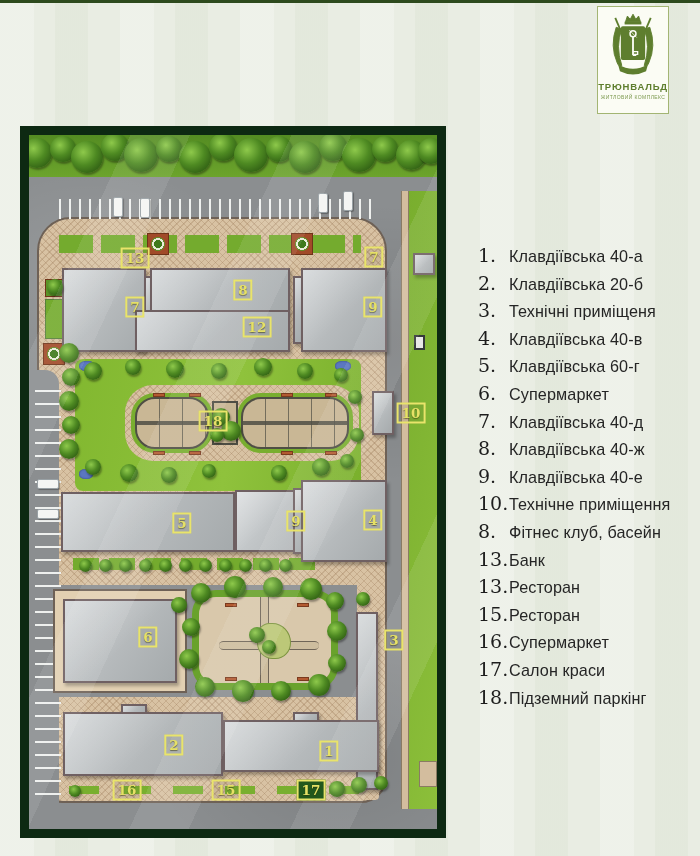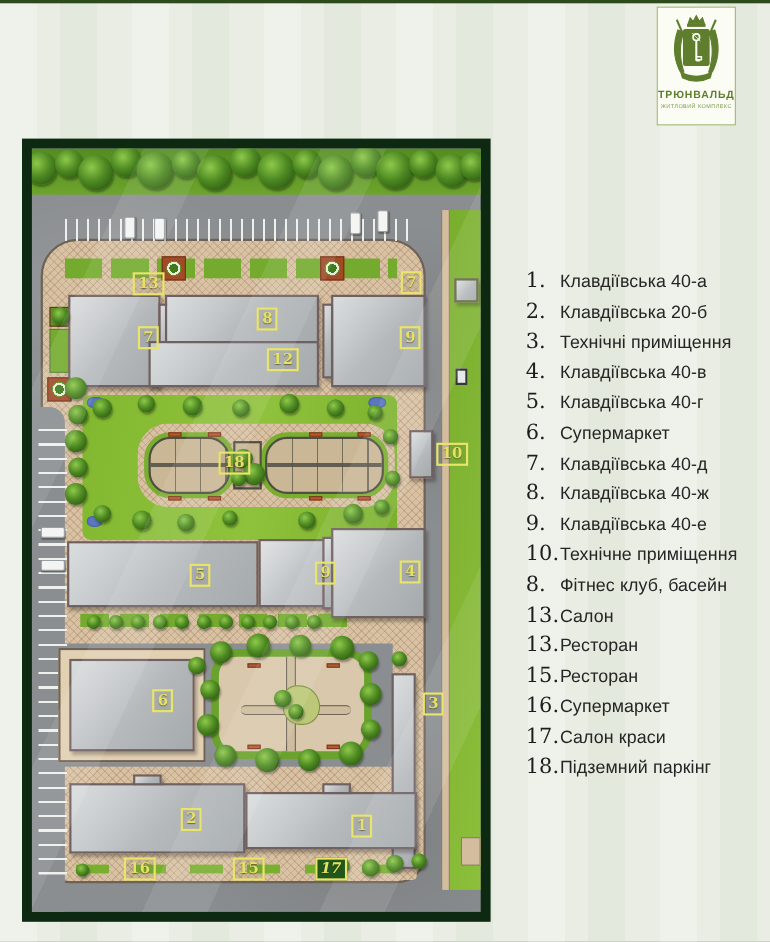--- a/index.html
+++ b/index.html
@@ -317,46 +317,46 @@
           <div class="marker" style="left: 78px; top: 172px;">7</div>
           <div class="marker" style="left: 186px; top: 155px;">8</div>
           <div class="marker" style="left: 316px; top: 172px;">9</div>
           <div class="marker" style="left: 354px; top: 278px;">10</div>
           <div class="marker" style="left: 239px; top: 386px;">9</div>
           <div class="marker" style="left: 200px; top: 192px;">12</div>
           <div class="marker" style="left: 78px; top: 123px;">13</div>
           <div class="marker" style="left: 317px; top: 122px;">7</div>
           <div class="marker" style="left: 169px; top: 655px;">15</div>
           <div class="marker" style="left: 70px; top: 655px;">16</div>
-          <div class="marker filled" style="left: 244px; top: 655px; font-style: italic;">17</div>
+          <div class="marker filled" style="left: 254px; top: 655px;">17</div>
           <div class="marker" style="left: 156px; top: 286px;">18</div>
         </div>
     </div>
   </div>
 
   <div class="legend" id="legend">
       <div class="legend-row">
         <span class="legend-num">1.</span>
         <span class="legend-label">Клавдіївська 40-а</span>
       </div>
       <div class="legend-row">
         <span class="legend-num">2.</span>
         <span class="legend-label">Клавдіївська 20-б</span>
       </div>
       <div class="legend-row">
         <span class="legend-num">3.</span>
-        <span class="legend-label">Технічні приміщення</span>
+        <span class="legend-label">Технічні приміщеня</span>
       </div>
       <div class="legend-row">
         <span class="legend-num">4.</span>
         <span class="legend-label">Клавдіївська 40-в</span>
       </div>
       <div class="legend-row">
         <span class="legend-num">5.</span>
-        <span class="legend-label">Клавдіївська 40-г</span>
+        <span class="legend-label">Клавдіївська 60-г</span>
       </div>
       <div class="legend-row">
         <span class="legend-num">6.</span>
         <span class="legend-label">Супермаркет</span>
       </div>
       <div class="legend-row">
         <span class="legend-num">7.</span>
         <span class="legend-label">Клавдіївська 40-д</span>
       </div>
       <div class="legend-row">
@@ -370,21 +370,21 @@
       <div class="legend-row">
         <span class="legend-num">10.</span>
         <span class="legend-label">Технічне приміщення</span>
       </div>
       <div class="legend-row">
         <span class="legend-num">8.</span>
         <span class="legend-label">Фітнес клуб, басейн</span>
       </div>
       <div class="legend-row">
         <span class="legend-num">13.</span>
-        <span class="legend-label">Салон</span>
+        <span class="legend-label">Банк</span>
       </div>
       <div class="legend-row">
         <span class="legend-num">13.</span>
         <span class="legend-label">Ресторан</span>
       </div>
       <div class="legend-row">
         <span class="legend-num">15.</span>
         <span class="legend-label">Ресторан</span>
       </div>
       <div class="legend-row">

